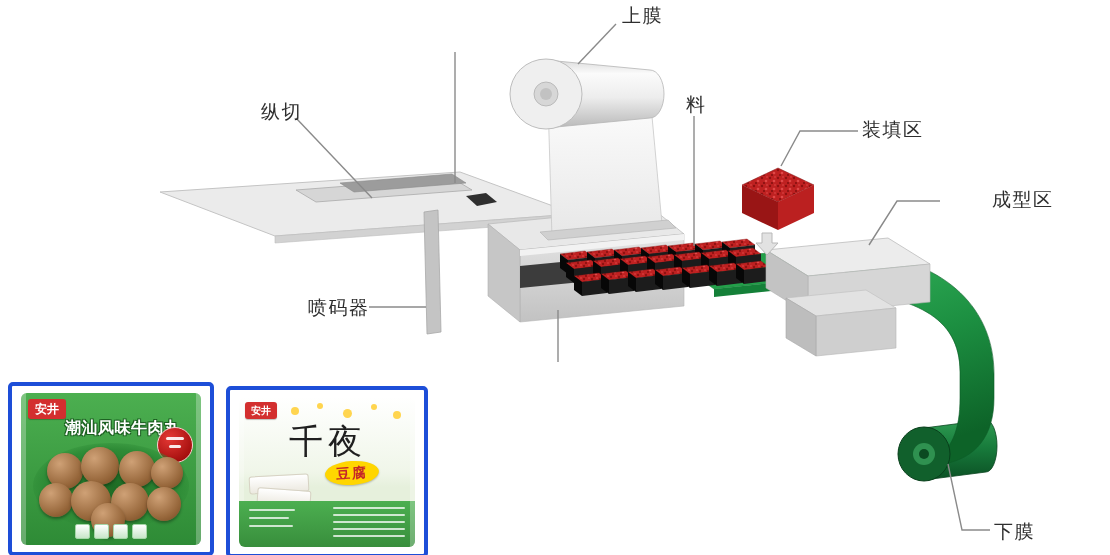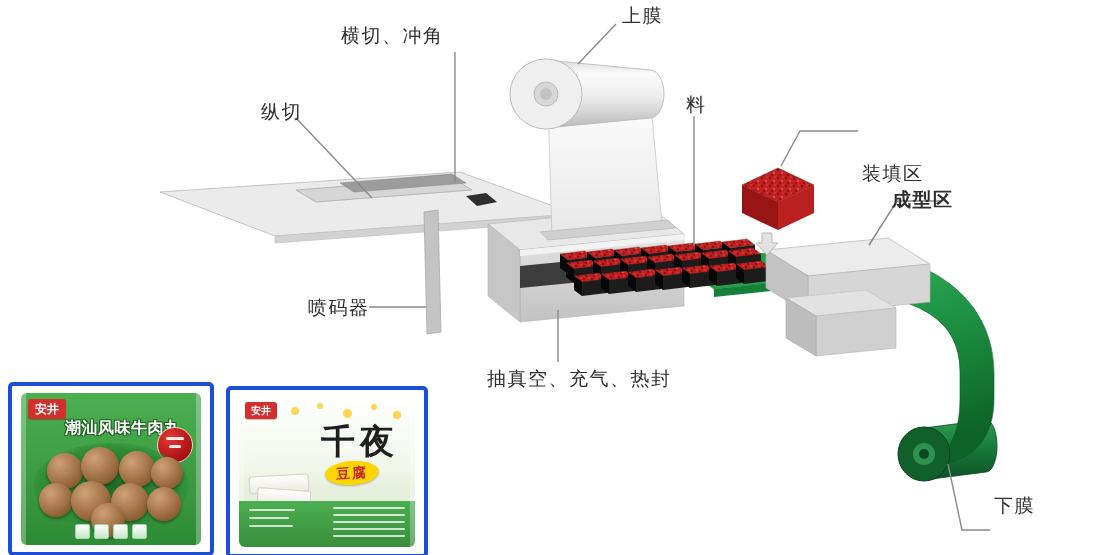--- a/index.html
+++ b/index.html
@@ -46,22 +46,22 @@
     background:radial-gradient(circle at 35% 30%,#cfa176,#96663a 65%,#6d4522);
     box-shadow:0 2px 3px rgba(0,0,0,.35);}
   .pkg1-icons{position:absolute;bottom:6px;left:50%;transform:translateX(-50%);display:flex;gap:4px;}
   .pkg1-icons i{width:13px;height:13px;border-radius:2px;border:1px solid #a5d6a7;
     background:linear-gradient(#ffffff,#c8e6c9);}
   
   .pkg2{background:linear-gradient(180deg,#ffffff 0%,#f0f6e9 50%,#e6f0dc 60%);}
   .pkg2 .pkg-logo{left:6px;top:5px;width:32px;height:17px;font-size:10px;line-height:17px;}
   .dot{position:absolute;border-radius:50%;background:#ffd54f;}
   .pkg2-title{
-    position:absolute;left:50px;top:22px;font-size:34px;font-weight:bold;color:#1f1f1f;
-    letter-spacing:5px;font-family:"DejaVu Serif","Liberation Serif",serif;margin-left:32px;
+    position:absolute;left:50px;top:22px;font-size:34px;font-weight:normal;color:#1f1f1f;
+    letter-spacing:5px;font-family:"DejaVu Serif","Liberation Serif",serif;
   }
   .pkg2-badge{
     position:absolute;left:86px;top:64px;width:54px;height:24px;background:#ffd600;border-radius:50%;
     color:#c62828;font-weight:bold;font-size:14px;text-align:center;line-height:24px;
     transform:rotate(-4deg);box-shadow:0 1px 2px rgba(0,0,0,.25);letter-spacing:2px;
   }
   .pkg2-tofu{position:absolute;left:10px;top:78px;}
   .pkg2-tofu i{display:block;background:linear-gradient(#ffffff,#ece9e0);border:1px solid #d7d2c4;border-radius:3px;}
   .pkg2-tofu i:nth-child(1){width:58px;height:16px;transform:rotate(-3deg);}
   .pkg2-tofu i:nth-child(2){width:52px;height:15px;margin:-4px 0 0 8px;transform:rotate(4deg);}
@@ -208,29 +208,27 @@
       <polyline points="296,118 372,198"></polyline>
       <polyline points="694,116 694,246"></polyline>
       <polyline points="858,131 800,131 781,166"></polyline>
       <polyline points="940,201 897,201 869,245"></polyline>
       <polyline points="369,307 426,307"></polyline>
       <polyline points="558,310 558,362"></polyline>
       <polyline points="990,530 962,530 948,464"></polyline>
     </g>
   </svg>
 
-  <div class="lbl" style="left:341px;top:23px;">横切、冲角</div>
   <div class="lbl" style="left:622px;top:3px;font-family:Liberation Serif, serif;">上膜</div>
   <div class="lbl" style="left:261px;top:99px;">纵切</div>
   <div class="lbl" style="left:686px;top:92px;">料</div>
-  <div class="lbl" style="left:862px;top:117px;margin-top:44px;">装填区</div>
-  <div class="lbl" style="left:892px;top:187px;font-weight:bold;">成型区</div>
+  <div class="lbl" style="left:862px;top:117px;">装填区</div>
+  <div class="lbl" style="left:992px;top:187px;">成型区</div>
   <div class="lbl" style="left:308px;top:295px;">喷码器</div>
-  <div class="lbl" style="left:487px;top:366px;">抽真空、充气、热封</div>
-  <div class="lbl" style="left:994px;top:493px;">下膜</div>
+  <div class="lbl" style="left:994px;top:519px;">下膜</div>
 
   <div class="card card1">
     <div class="pkg pkg1">
       <div class="pkg-logo">安井</div>
       <div class="pkg1-title">潮汕风味牛肉丸</div>
       <div class="pkg1-badge"></div>
       <div class="pkg1-photo">
         <span class="ball" style="left:14px;top:10px;width:36px;height:36px;"></span>
         <span class="ball" style="left:48px;top:4px;width:38px;height:38px;"></span>
         <span class="ball" style="left:86px;top:8px;width:36px;height:36px;"></span>

